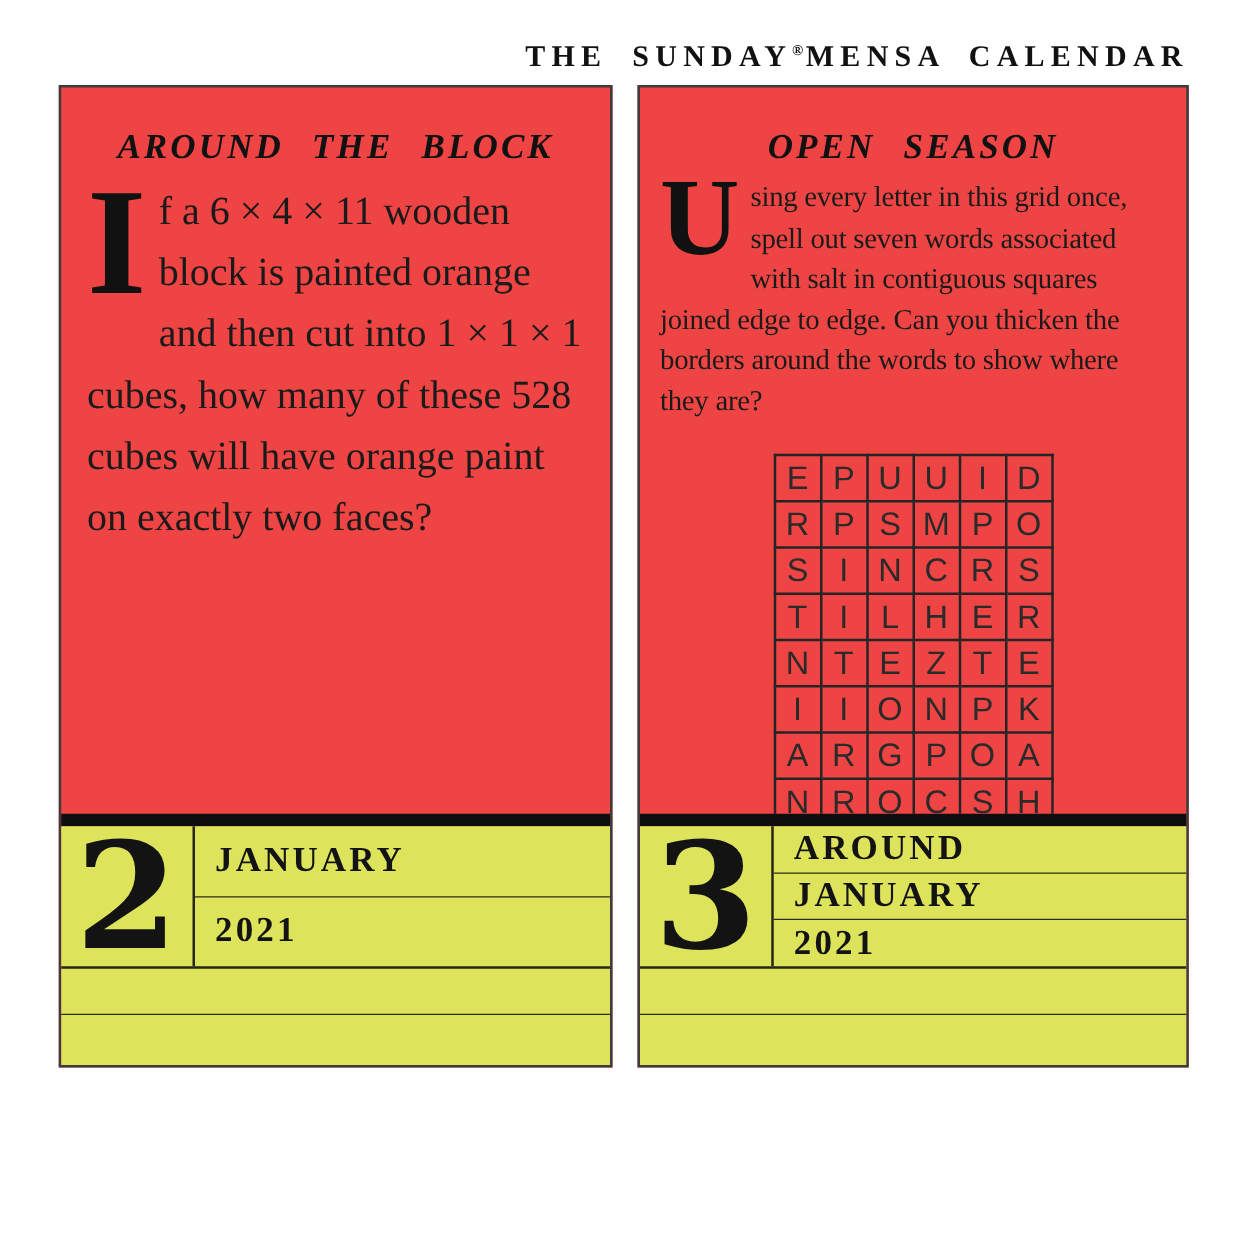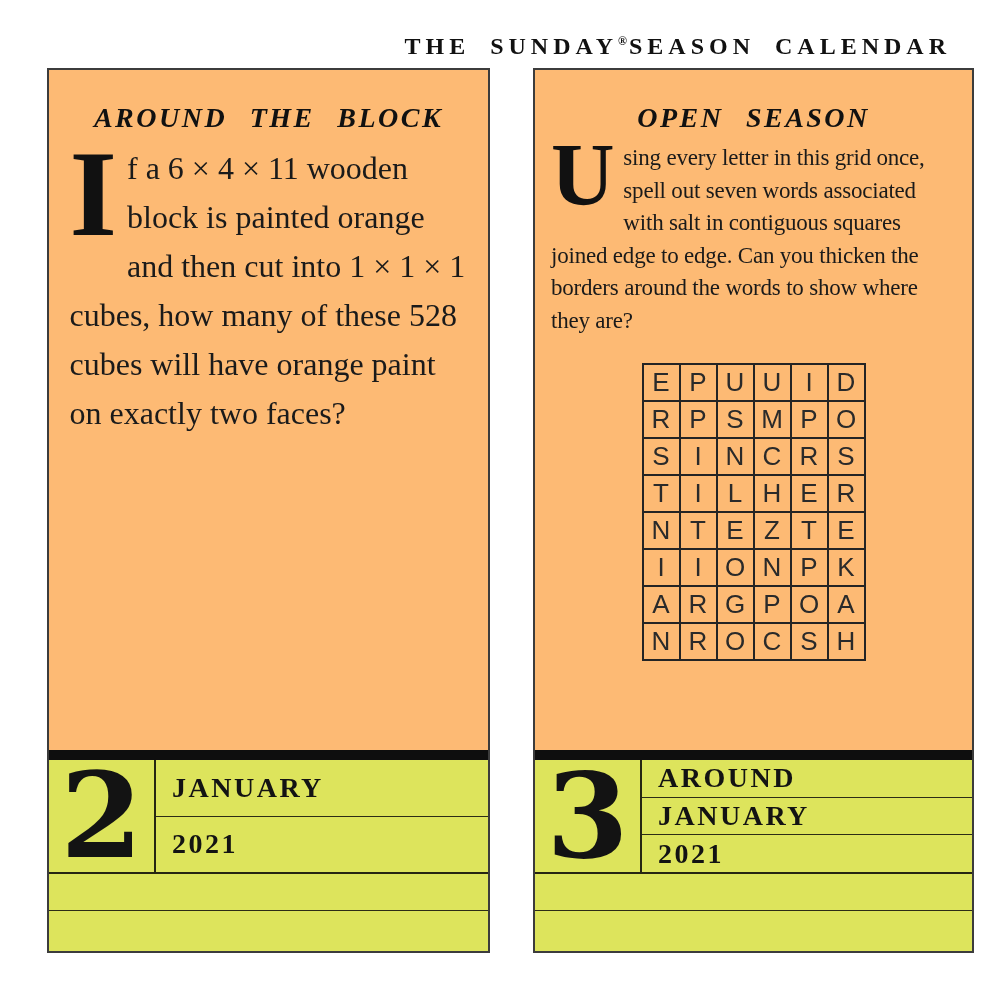--- a/index.html
+++ b/index.html
@@ -14,25 +14,25 @@
   .masthead {
     position:absolute; top:33px; left:0; width:951px; text-align:right;
     font-weight:bold; font-size:24px; letter-spacing:5px; word-spacing:9px;
     color:#111; white-space:nowrap;
   }
   .masthead sup { font-size:12px; letter-spacing:0; }
   .mast-rest { margin-left:2px; }
 
   
   .card {
-    position:absolute; top:68px; height:885px; background:#fdba74;
+    position:absolute; top:68px; height:786px; background:#ef4444;
     border:2px solid #3c3c3c; display:flex; flex-direction:column;
   }
   .card.left  { left:47px;  width:443px; }
-  .card.right { left:533px; width:441px; }
+  .card.right { left:510px; width:441px; }
 
   .puzzle { flex:1; padding:16px 16px 0 16px; overflow:hidden; }
   .puzzle-title {
     margin:16px 0 8px 0; text-align:center; font-style:italic; font-weight:bold;
     font-size:28px; letter-spacing:2.5px; word-spacing:13px; color:#111;
   }
 
   .body-left {
     margin:10px auto 0 auto; width:398px;
     font-size:32px; line-height:49px; color:#1a1a1a;
@@ -72,21 +72,21 @@
     border-bottom:1.5px solid #2c2c16; font-weight:bold; font-size:28px;
     letter-spacing:2.5px; color:#131313;
   }
   .drow:last-child { border-bottom:none; }
   .note-row  { height:37px; border-bottom:1.5px solid #2c2c16; }
   .note-last { flex:1; border-bottom:none; }
 </style>
 </head>
 <body>
 
-<div class="masthead"><span>THE SUNDAY</span><sup>®</sup><span class="mast-rest">SEASON CALENDAR</span>
+<div class="masthead"><span>THE SUNDAY</span><sup>®</sup><span class="mast-rest">MENSA CALENDAR</span>
 </div>
 
 <section class="card left">
   <div class="puzzle">
     <h2 class="puzzle-title">AROUND THE BLOCK</h2>
     <p class="body-left"><span class="dropcap left-cap">I</span><span>f a 6 × 4 × 11 wooden block is painted orange and then cut into 1 × 1 × 1 cubes, how many of these 528 cubes will have orange paint on exactly two faces?</span></p>
   </div>
   <div class="bar"></div>
   <div class="date-block">
     <div class="date-top">

